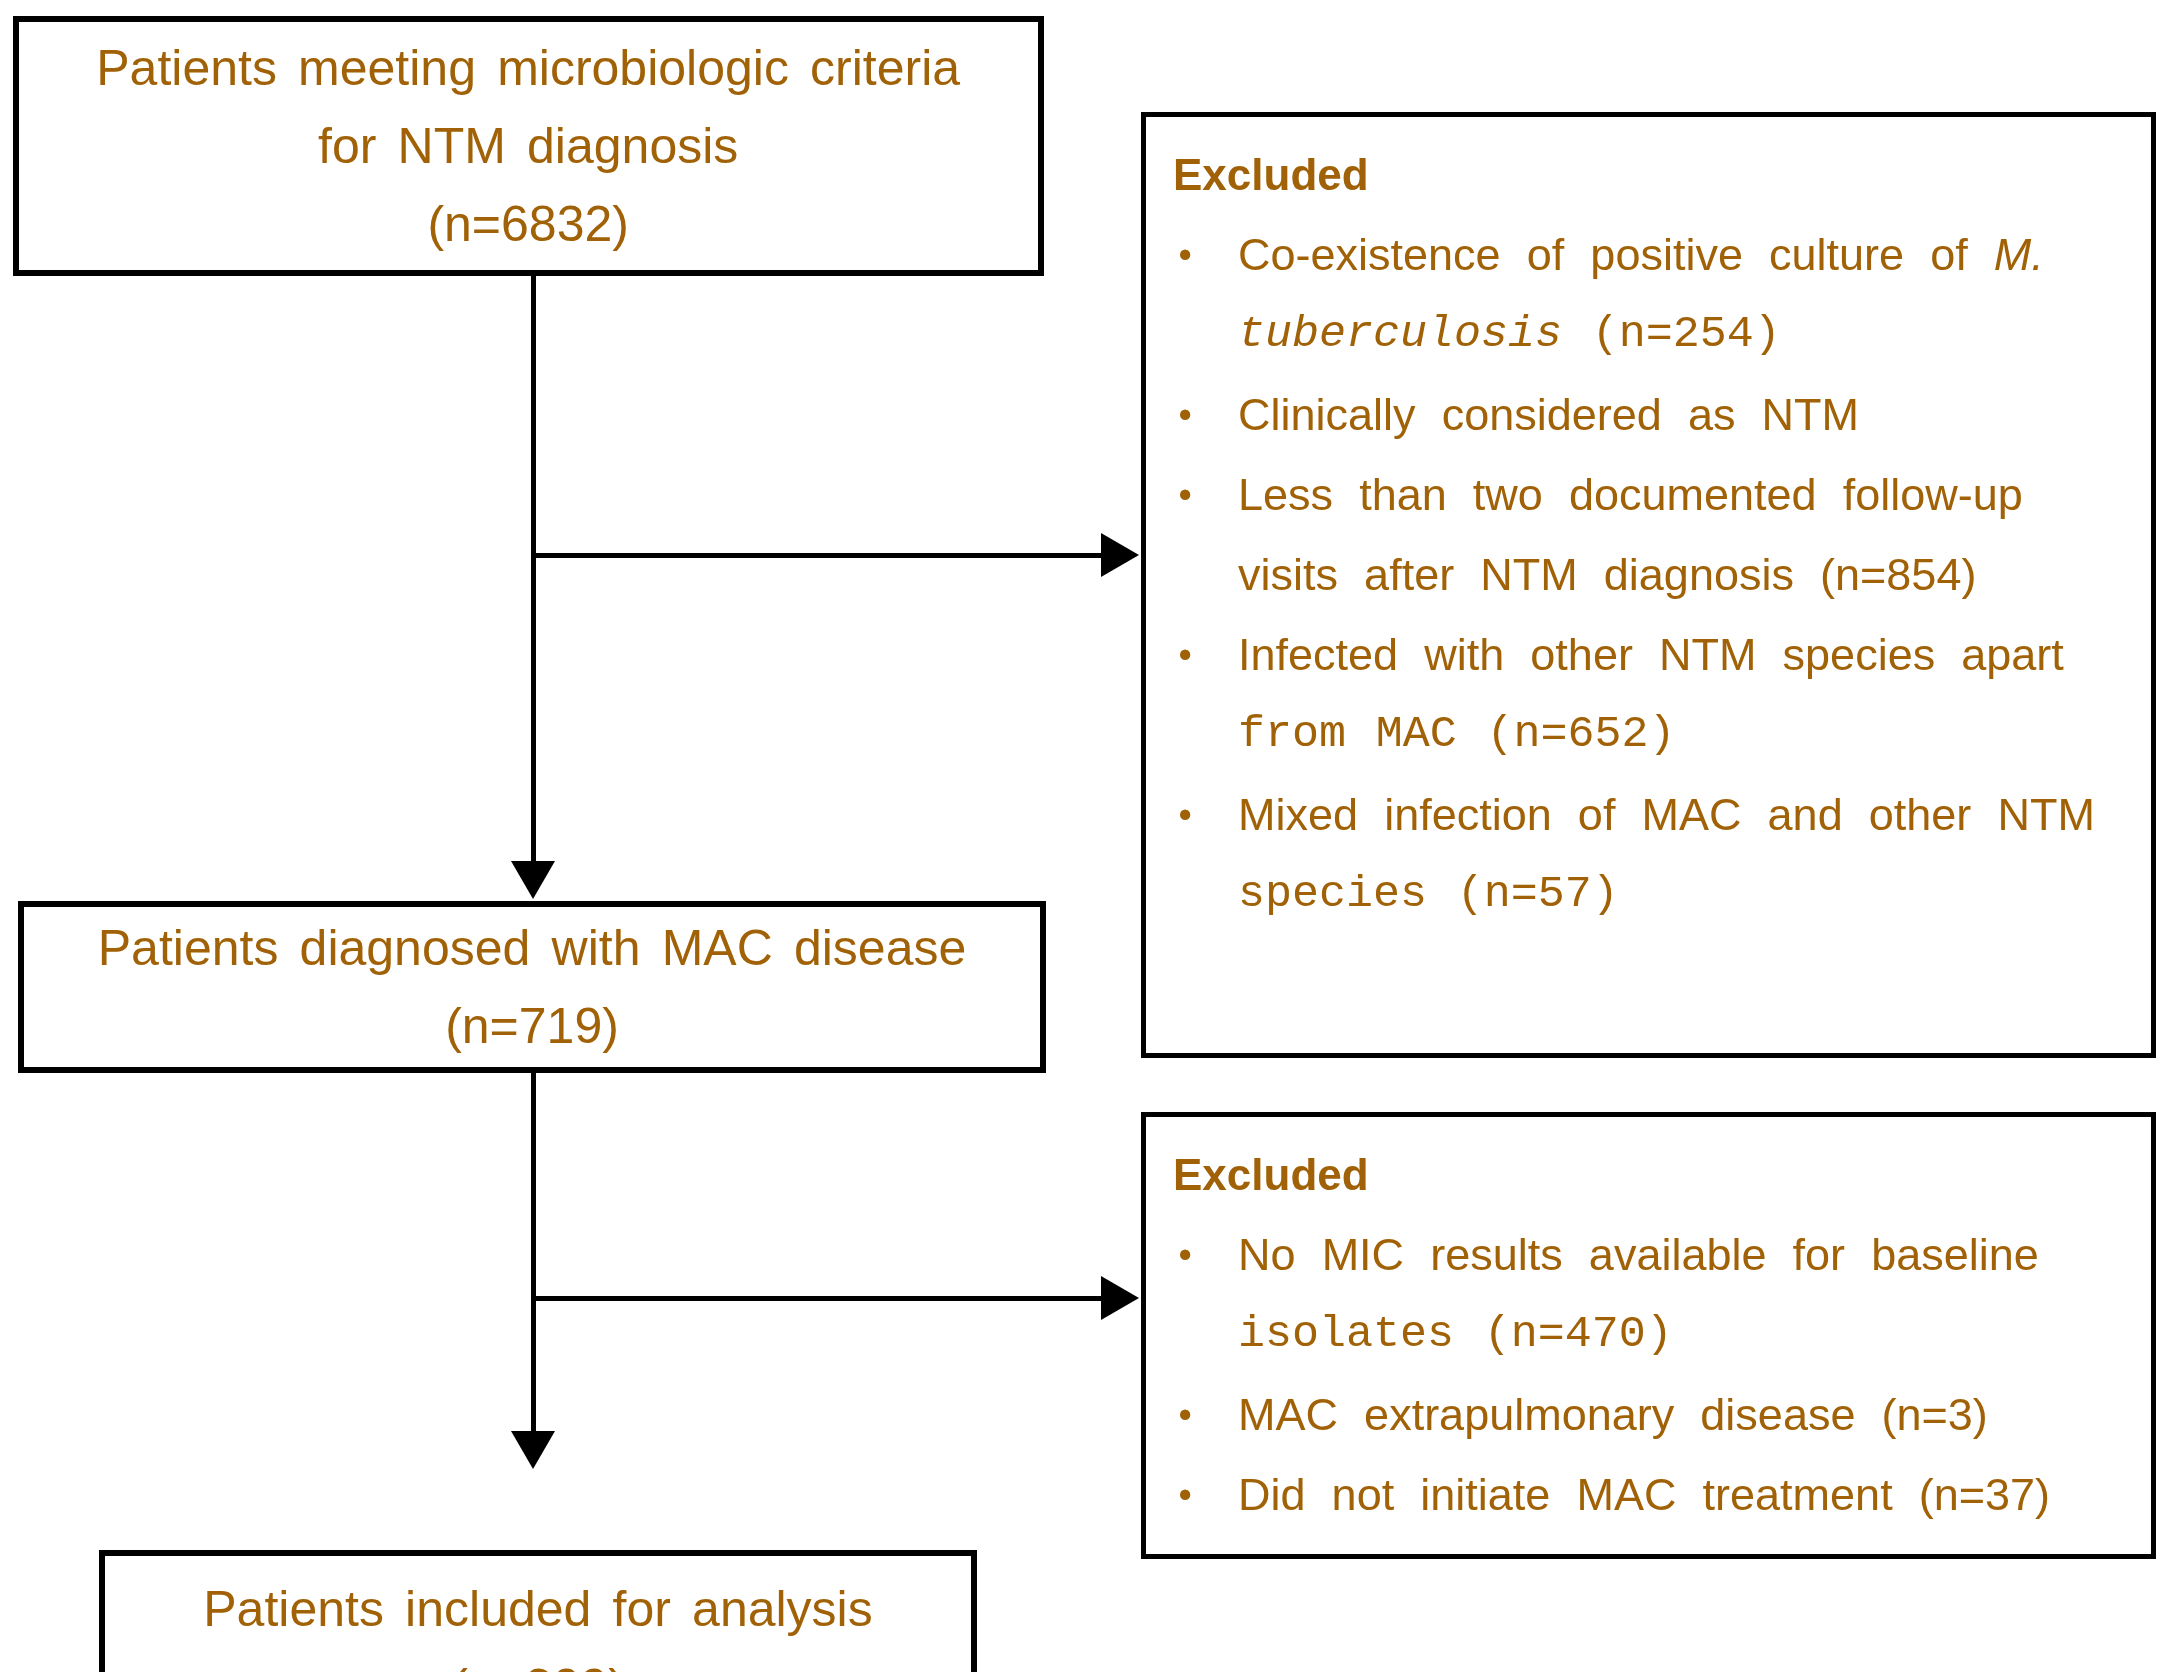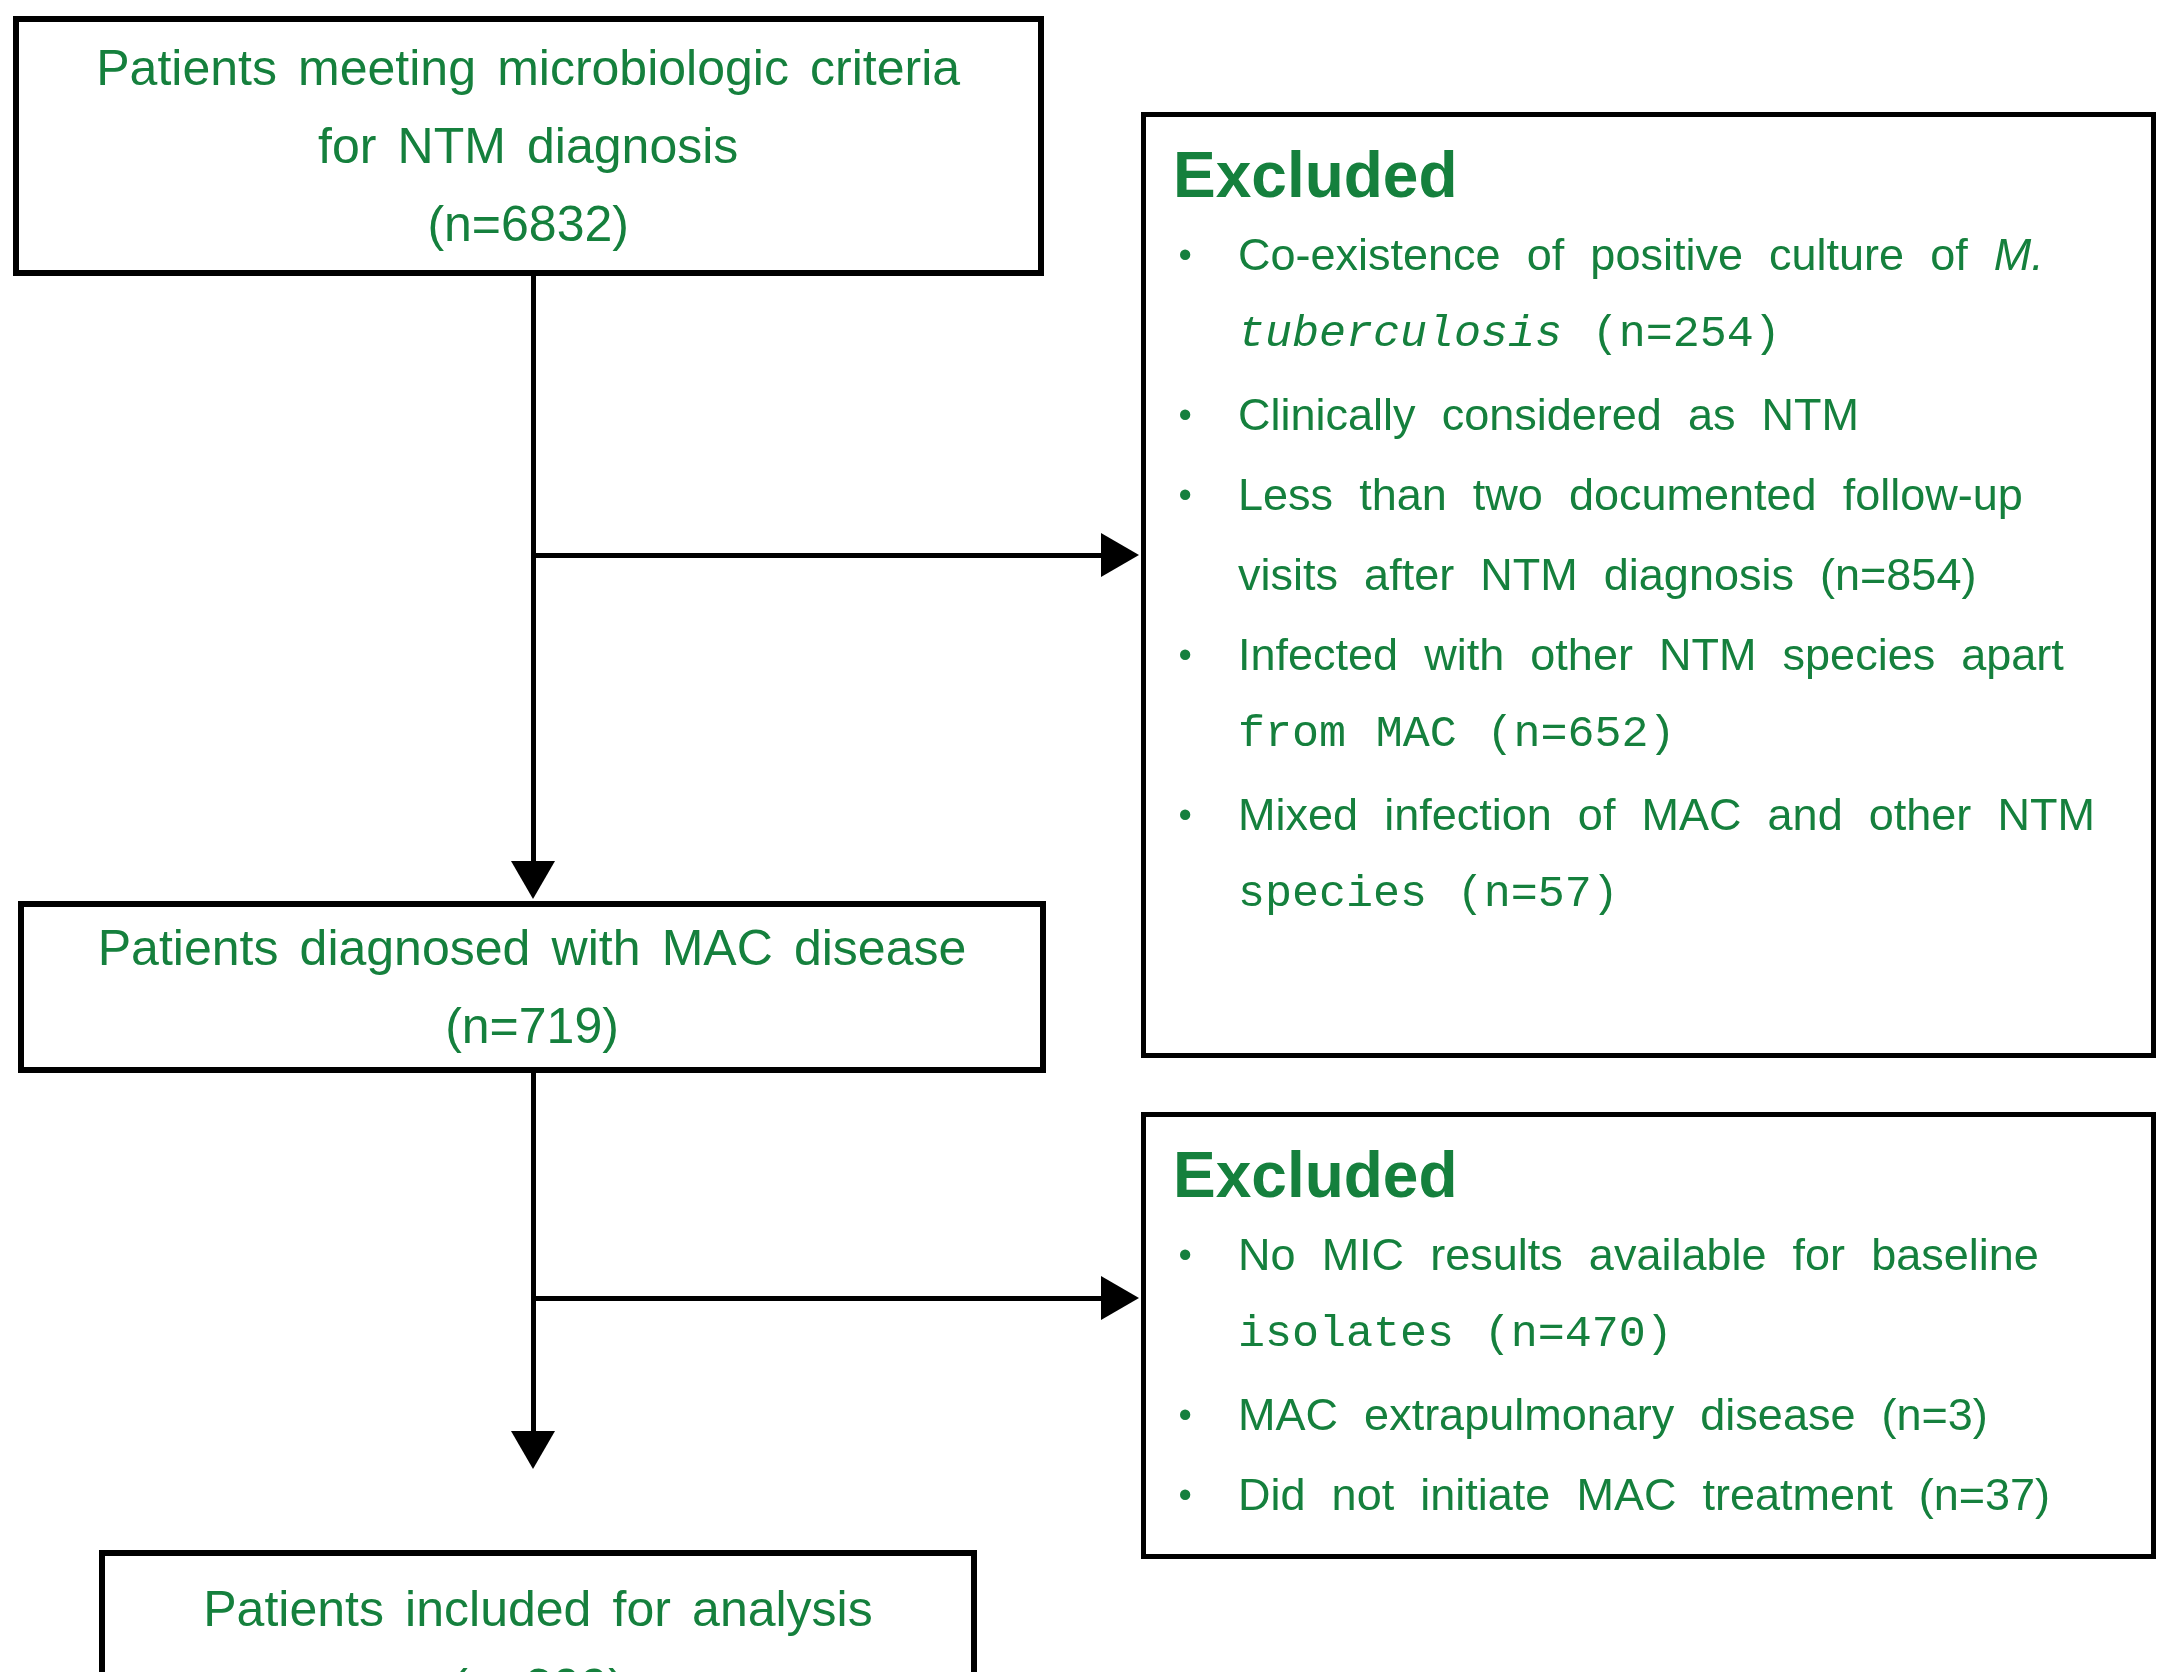--- a/index.html
+++ b/index.html
@@ -6,21 +6,21 @@
     margin: 0;
     padding: 0;
     background: #ffffff;
   }
   .canvas {
     position: relative;
     width: 2178px;
     height: 1673px;
     background: #ffffff;
     font-family: "Liberation Sans", "DejaVu Sans", sans-serif;
-    color: #15803d;
+    color: #a16207;
     overflow: hidden;
   }
 
   
   .flow-box {
     position: absolute;
     box-sizing: border-box;
     border: 6.4px solid #000000;
     background: #ffffff;
     display: flex;
@@ -44,21 +44,21 @@
     position: absolute;
     box-sizing: border-box;
     border: 5.5px solid #000000;
     background: #ffffff;
     padding: 18px 35px 0 27px;
   }
   #excluded-box-1 { left: 1141px; top: 112px;  width: 1015px; height: 946px; }
   #excluded-box-2 { left: 1141px; top: 1112px; width: 1015px; height: 447px;  }
 
   .ex-title {
-    font-size: 64px;
+    font-size: 44px;
     font-weight: bold;
     line-height: 80px;
     white-space: nowrap;
   }
   .bullet {
     display: flex;
     align-items: flex-start;
   }
   .dot {
     flex: 0 0 65px;

